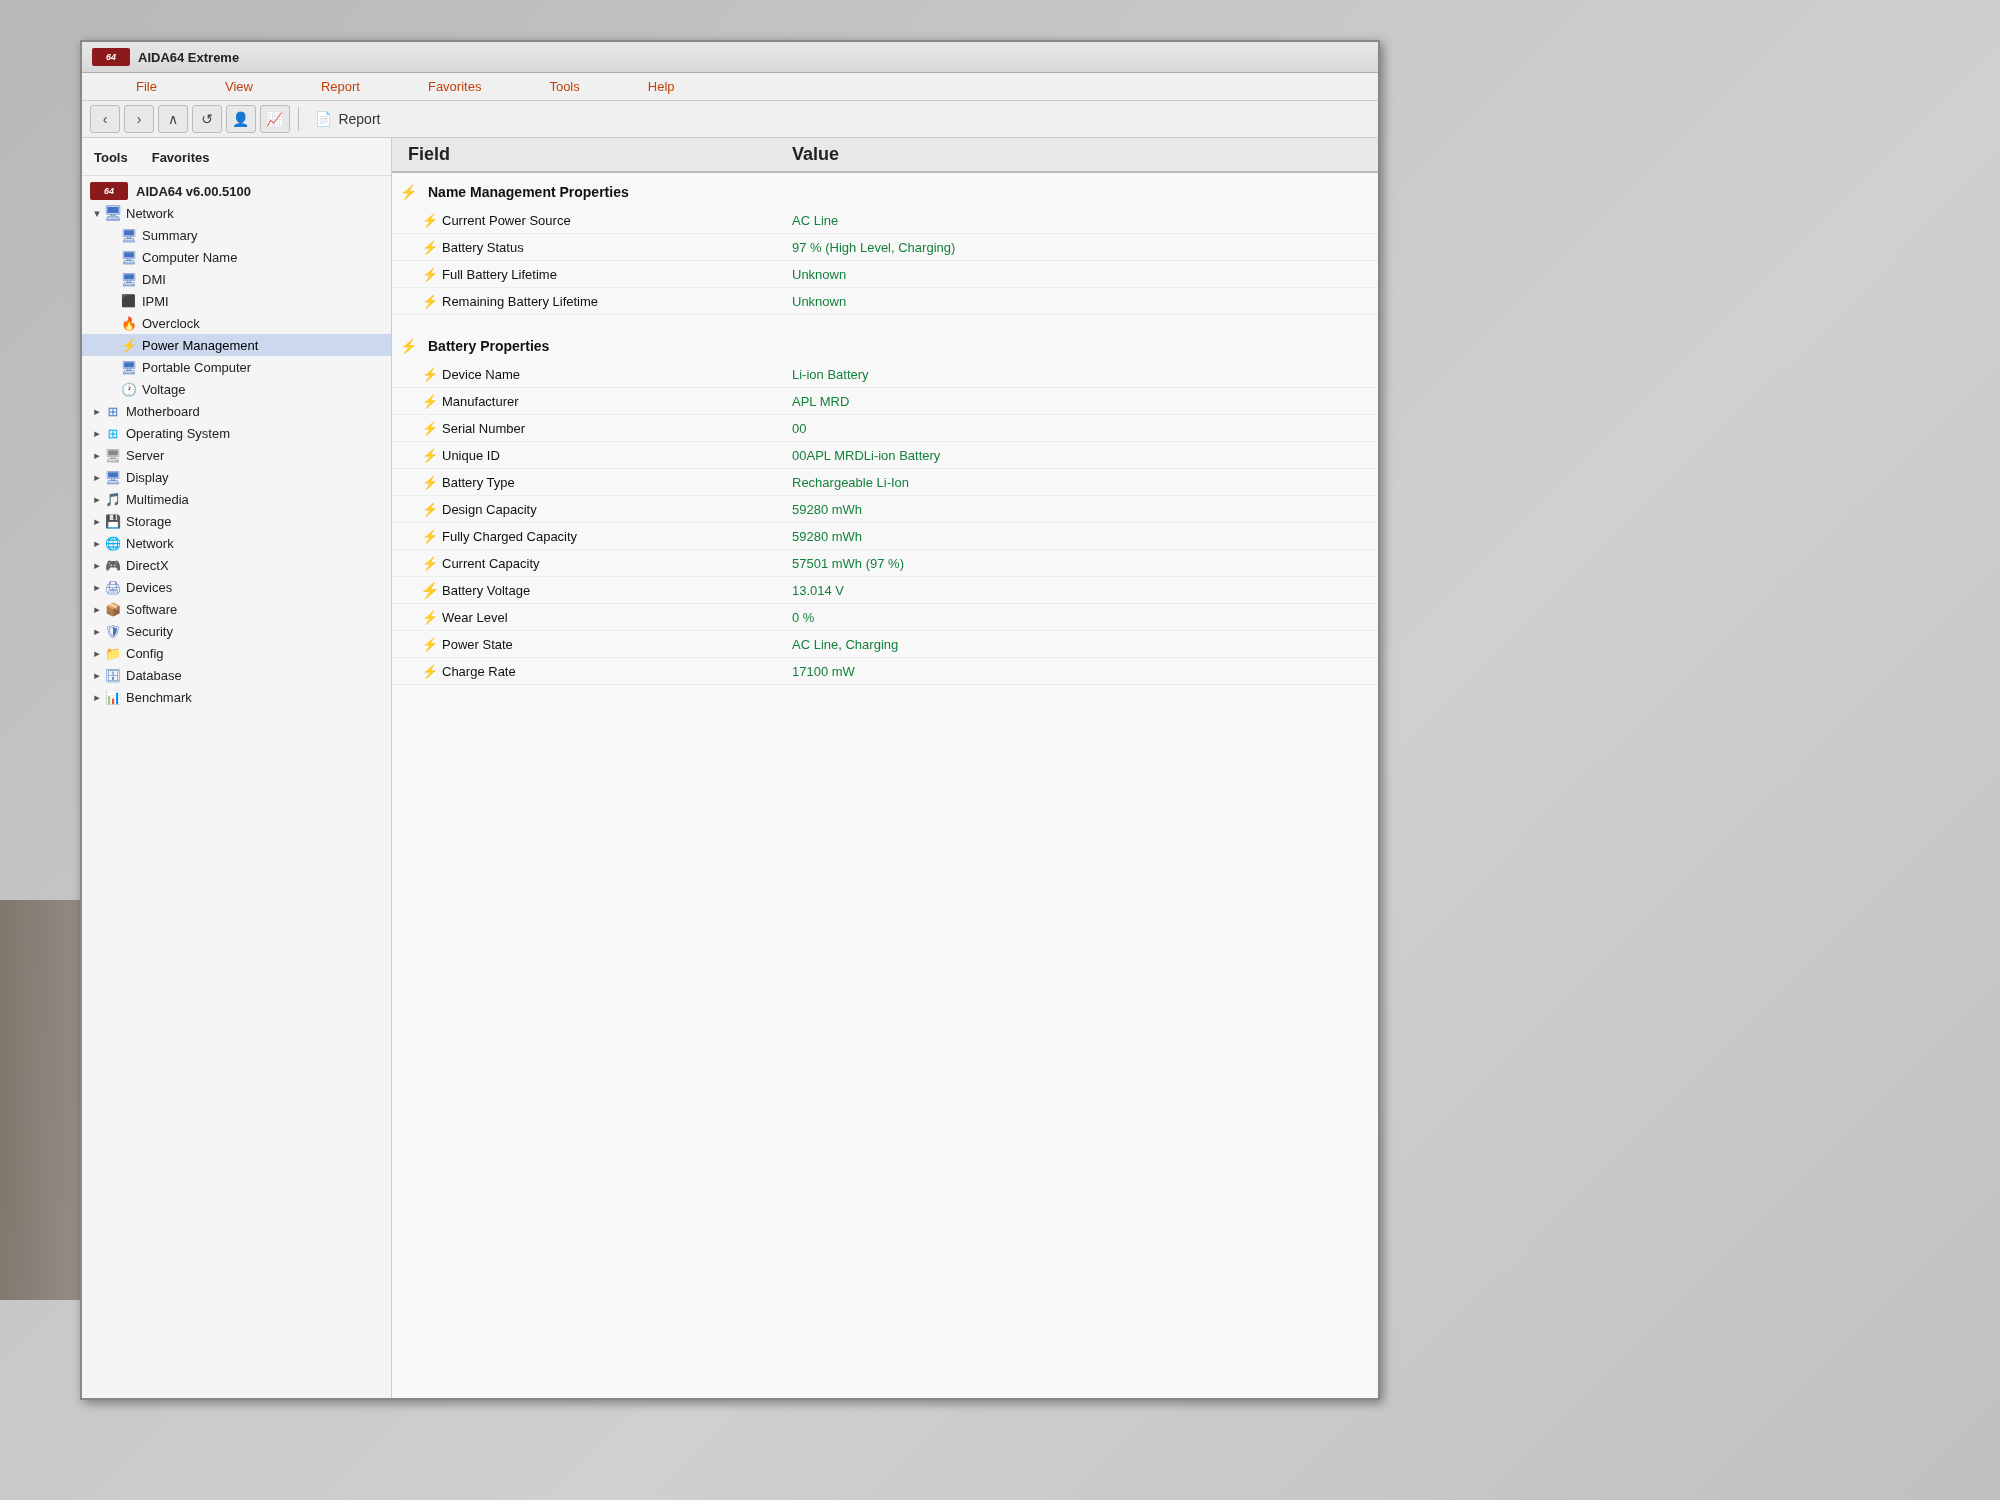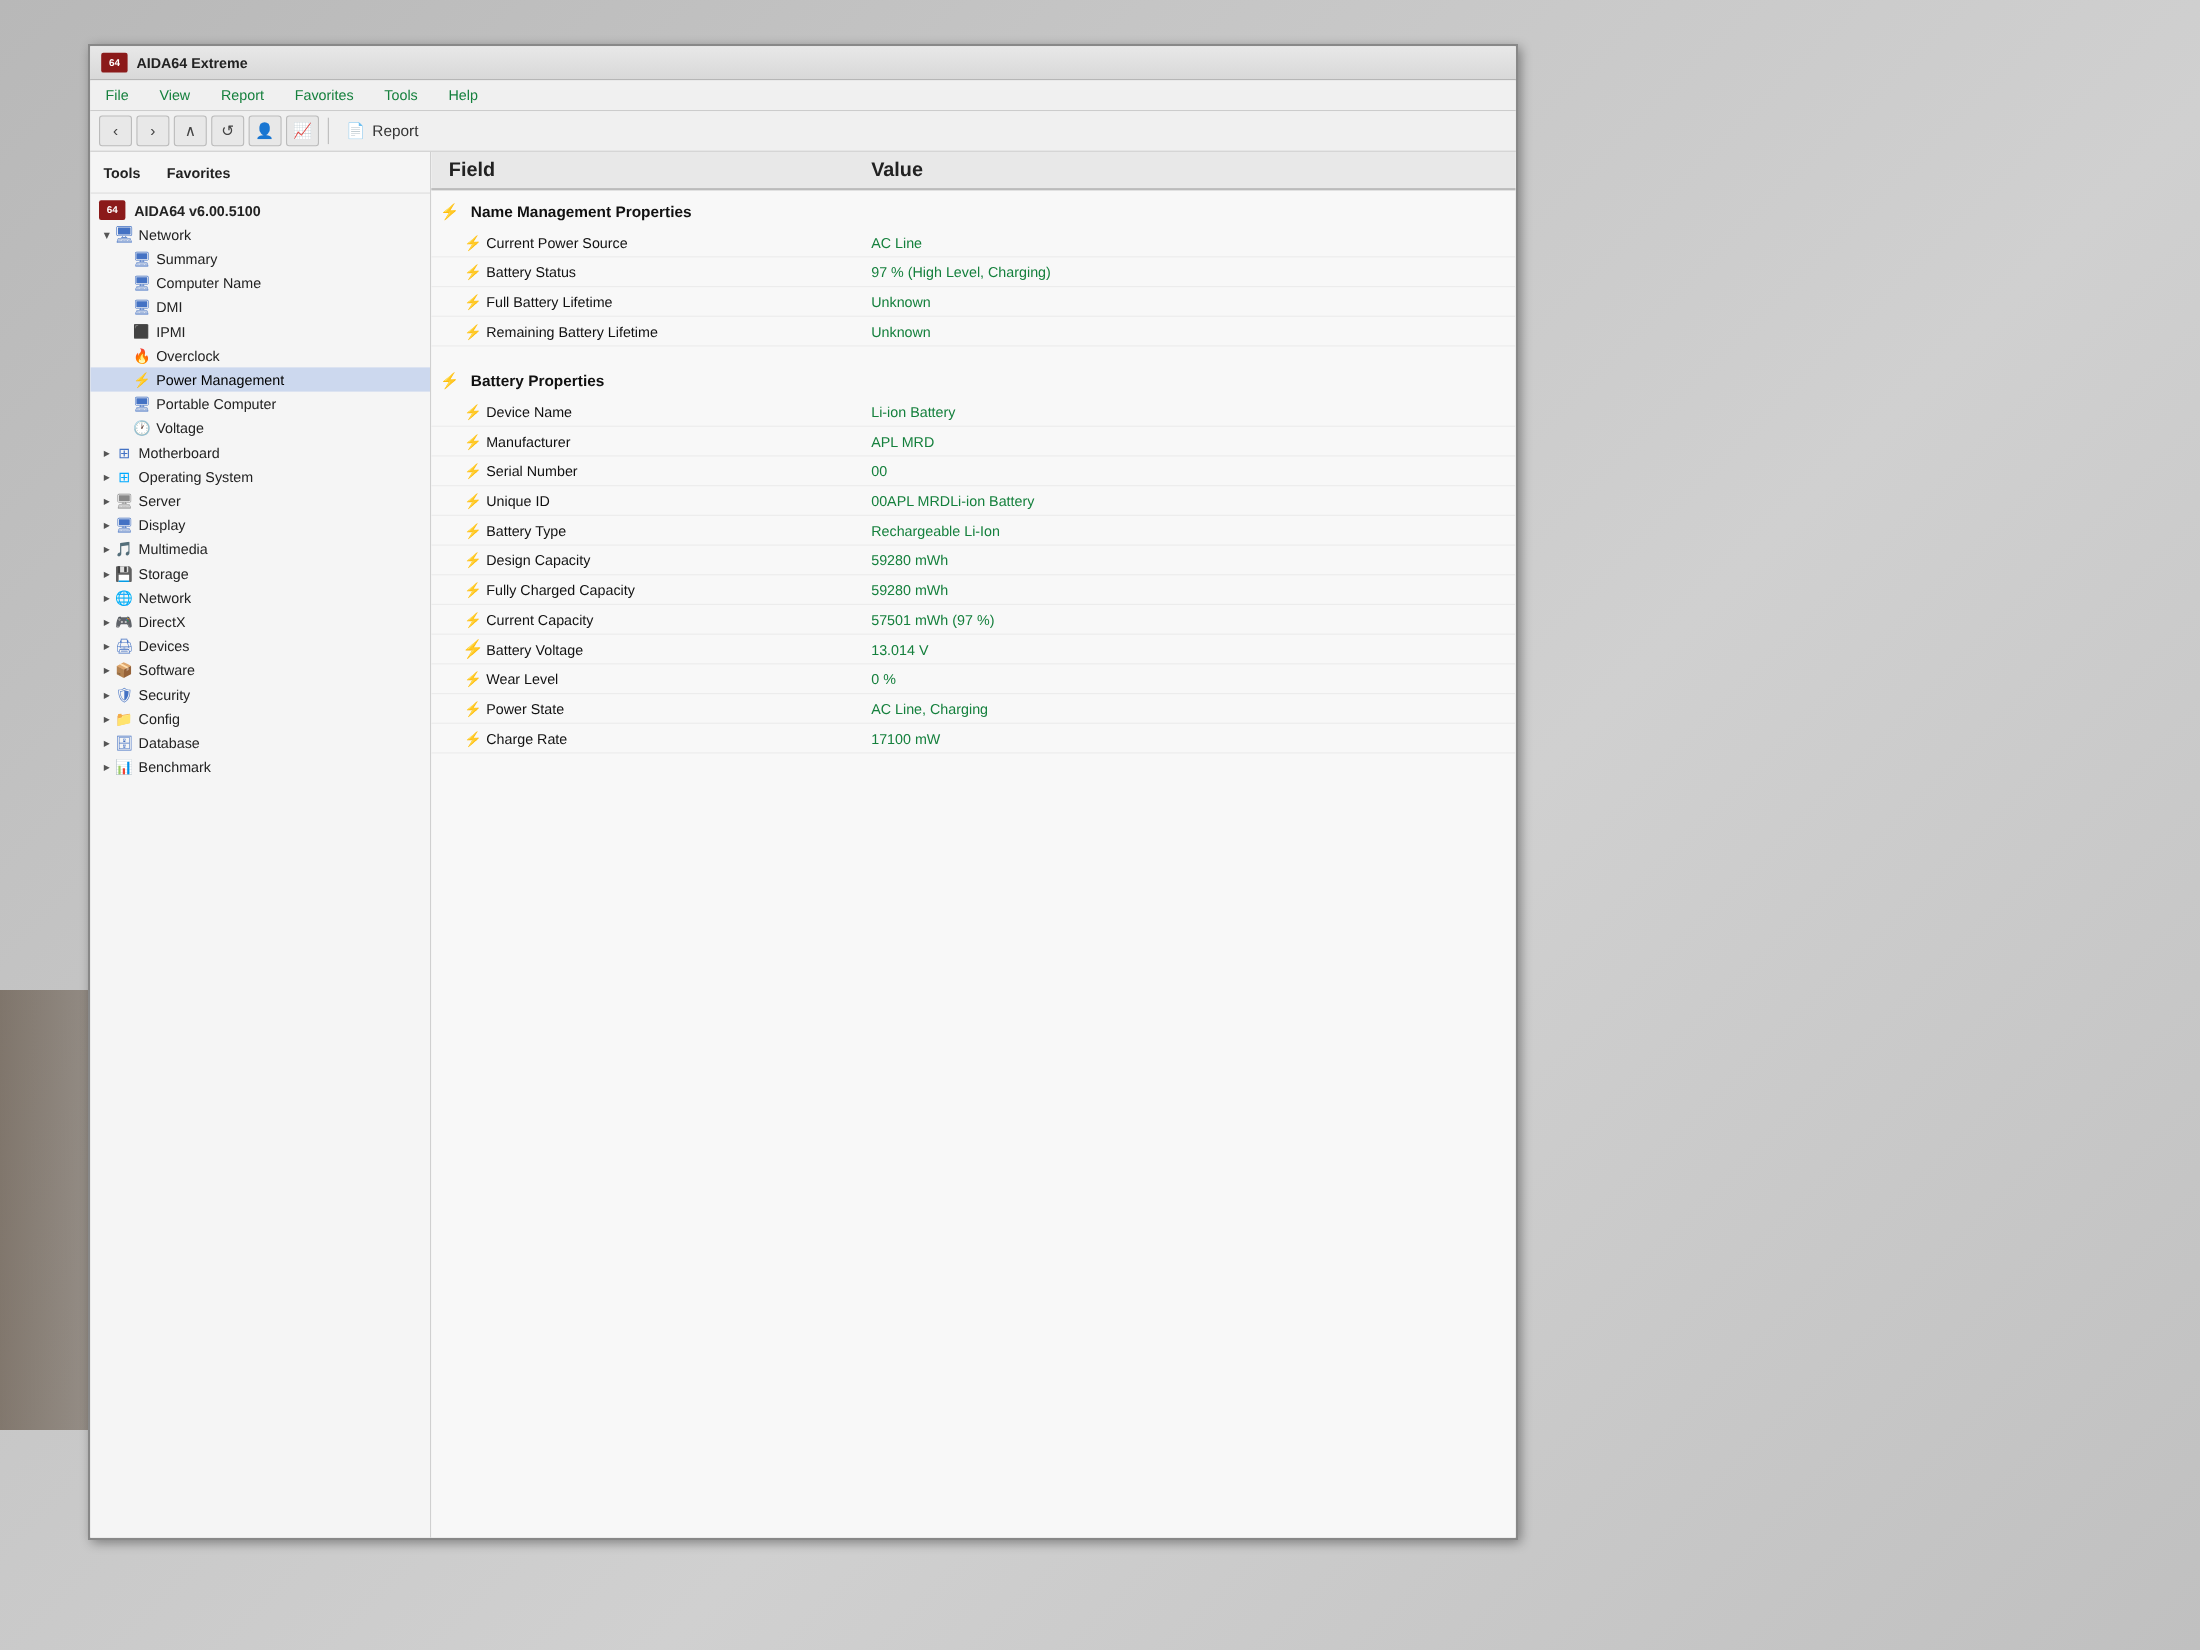--- a/index.html
+++ b/index.html
@@ -56,21 +56,22 @@
       background: #f0f0f0;
       padding: 4px 8px;
       display: flex;
       gap: 16px;
       border-bottom: 1px solid #ccc;
     }
     .menubar-item {
       padding: 2px 6px;
       cursor: pointer;
       font-size: 13px;
-      color: #15803d;
+      color: #c2410c;
+      margin-left: 40px;
     }
 
     
     .toolbar {
       background: #f0f0f0;
       padding: 4px 8px;
       display: flex;
       align-items: center;
       gap: 4px;
       border-bottom: 1px solid #ccc;
@@ -169,22 +170,23 @@
       justify-content: center;
       font-size: 12px;
       flex-shrink: 0;
     }
     .icon-64 {
       background: #8B1A1A;
       color: white;
       font-size: 9px;
       font-weight: bold;
       border-radius: 2px;
-      width: 24px;
+      width: 38px;
       height: 18px;
+      font-style: italic;
     }
     .icon-computer { color: #4472c4; font-size: 15px; }
     .icon-monitor { color: #4472c4; font-size: 13px; }
     .icon-power { color: #44aa44; font-size: 13px; }
     .icon-fire { color: #e87020; font-size: 13px; }
     .icon-clock { color: #888; font-size: 13px; }
     .icon-grid { color: #4472c4; font-size: 13px; }
     .icon-windows { color: #00aaff; font-size: 13px; }
     .icon-server { color: #888; font-size: 13px; }
     .icon-display { color: #4472c4; font-size: 13px; }

